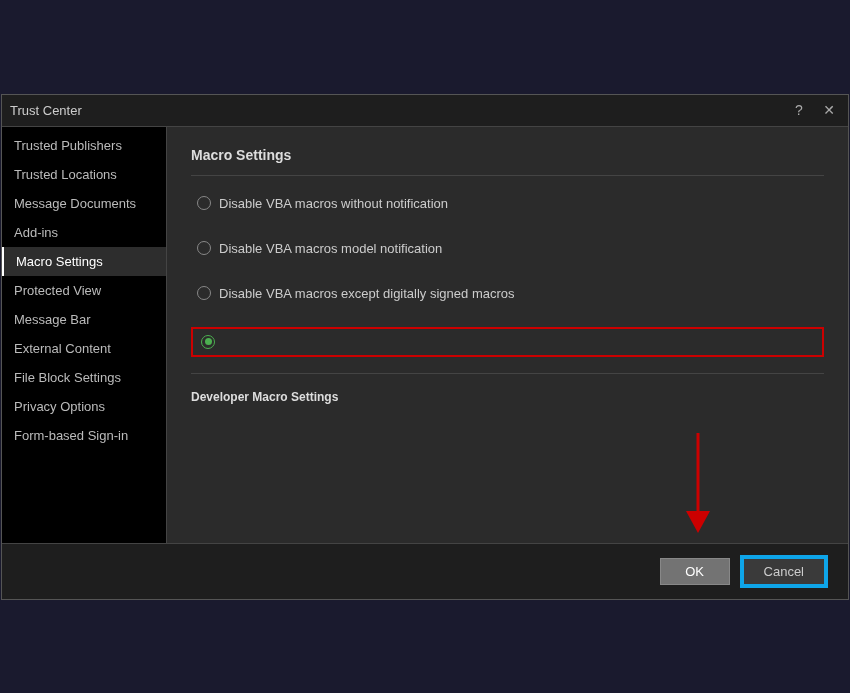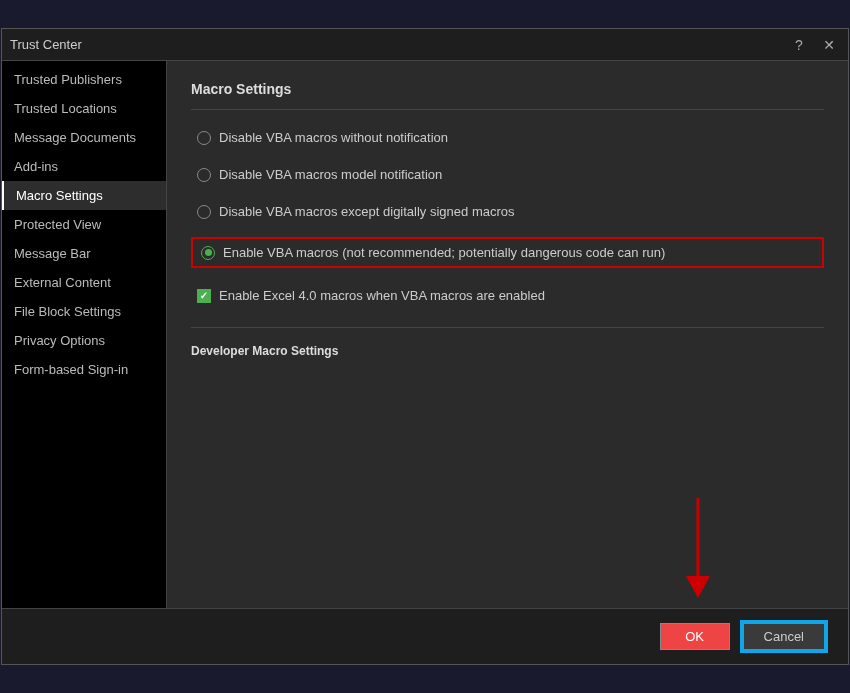--- a/index.html
+++ b/index.html
@@ -9,21 +9,21 @@
       justify-content: center;
       align-items: center;
       width: 850px;
       height: 693px;
       font-family: 'Segoe UI', Arial, sans-serif;
       font-size: 13px;
       color: #ccc;
     }
     .dialog {
       width: 848px;
-      height: 637px;
+      height: 506px;
       background: #2b2b2b;
       border: 1px solid #555;
       display: flex;
       flex-direction: column;
       position: relative;
     }
     .title-bar {
       background: #1e1e1e;
       height: 32px;
       display: flex;
@@ -93,21 +93,21 @@
       margin-bottom: 12px;
     }
     .divider {
       height: 1px;
       background: #444;
       margin: 8px 0 16px 0;
     }
     .radio-group {
       display: flex;
       flex-direction: column;
-      gap: 14px;
+      gap: 22px;
       margin-bottom: 16px;
     }
     .radio-item {
       display: flex;
       align-items: center;
       gap: 8px;
       cursor: pointer;
       padding: 4px 6px;
     }
     .radio-item.highlighted {
@@ -198,21 +198,21 @@
     .btn {
       padding: 5px 20px;
       font-size: 13px;
       cursor: pointer;
       border: 4px solid #0ea5e9;
       background: #3a3a3a;
       color: #ccc;
       min-width: 70px;
     }
     .btn.primary {
-      background: #ef4444;
+      background: #737373;
       border: 1px solid #888;
       color: #fff;
     }
     .arrow-container {
       position: absolute;
       bottom: 56px;
       right: 120px;
       width: 60px;
       height: 120px;
       pointer-events: none;
@@ -269,28 +269,23 @@
           <span class="radio-label">Disable VBA macros model notification</span>
         </div>
 
         <div class="radio-item">
           <div class="radio-circle"></div>
           <span class="radio-label">Disable VBA macros except digitally signed macros</span>
         </div>
 
         <div class="radio-item highlighted">
           <div class="radio-circle selected"></div>
-          <span class="radio-label">Enable VBA macros (not recommended; potentially dangerous code can run)</span>
         </div>
       </div>
 
-      <div class="checkbox-row">
-        <div class="checkbox-box"></div>
-        <span class="checkbox-label">Enable Excel 4.0 macros when VBA macros are enabled</span>
-      </div>
 
       <div class="divider"></div>
 
       <div class="dev-section-title">Developer Macro Settings</div>
 
     </div>
   </div>
 
   <div class="arrow-container">
     <svg class="arrow-svg" viewBox="0 0 60 120" xmlns="http://www.w3.org/2000/svg">

